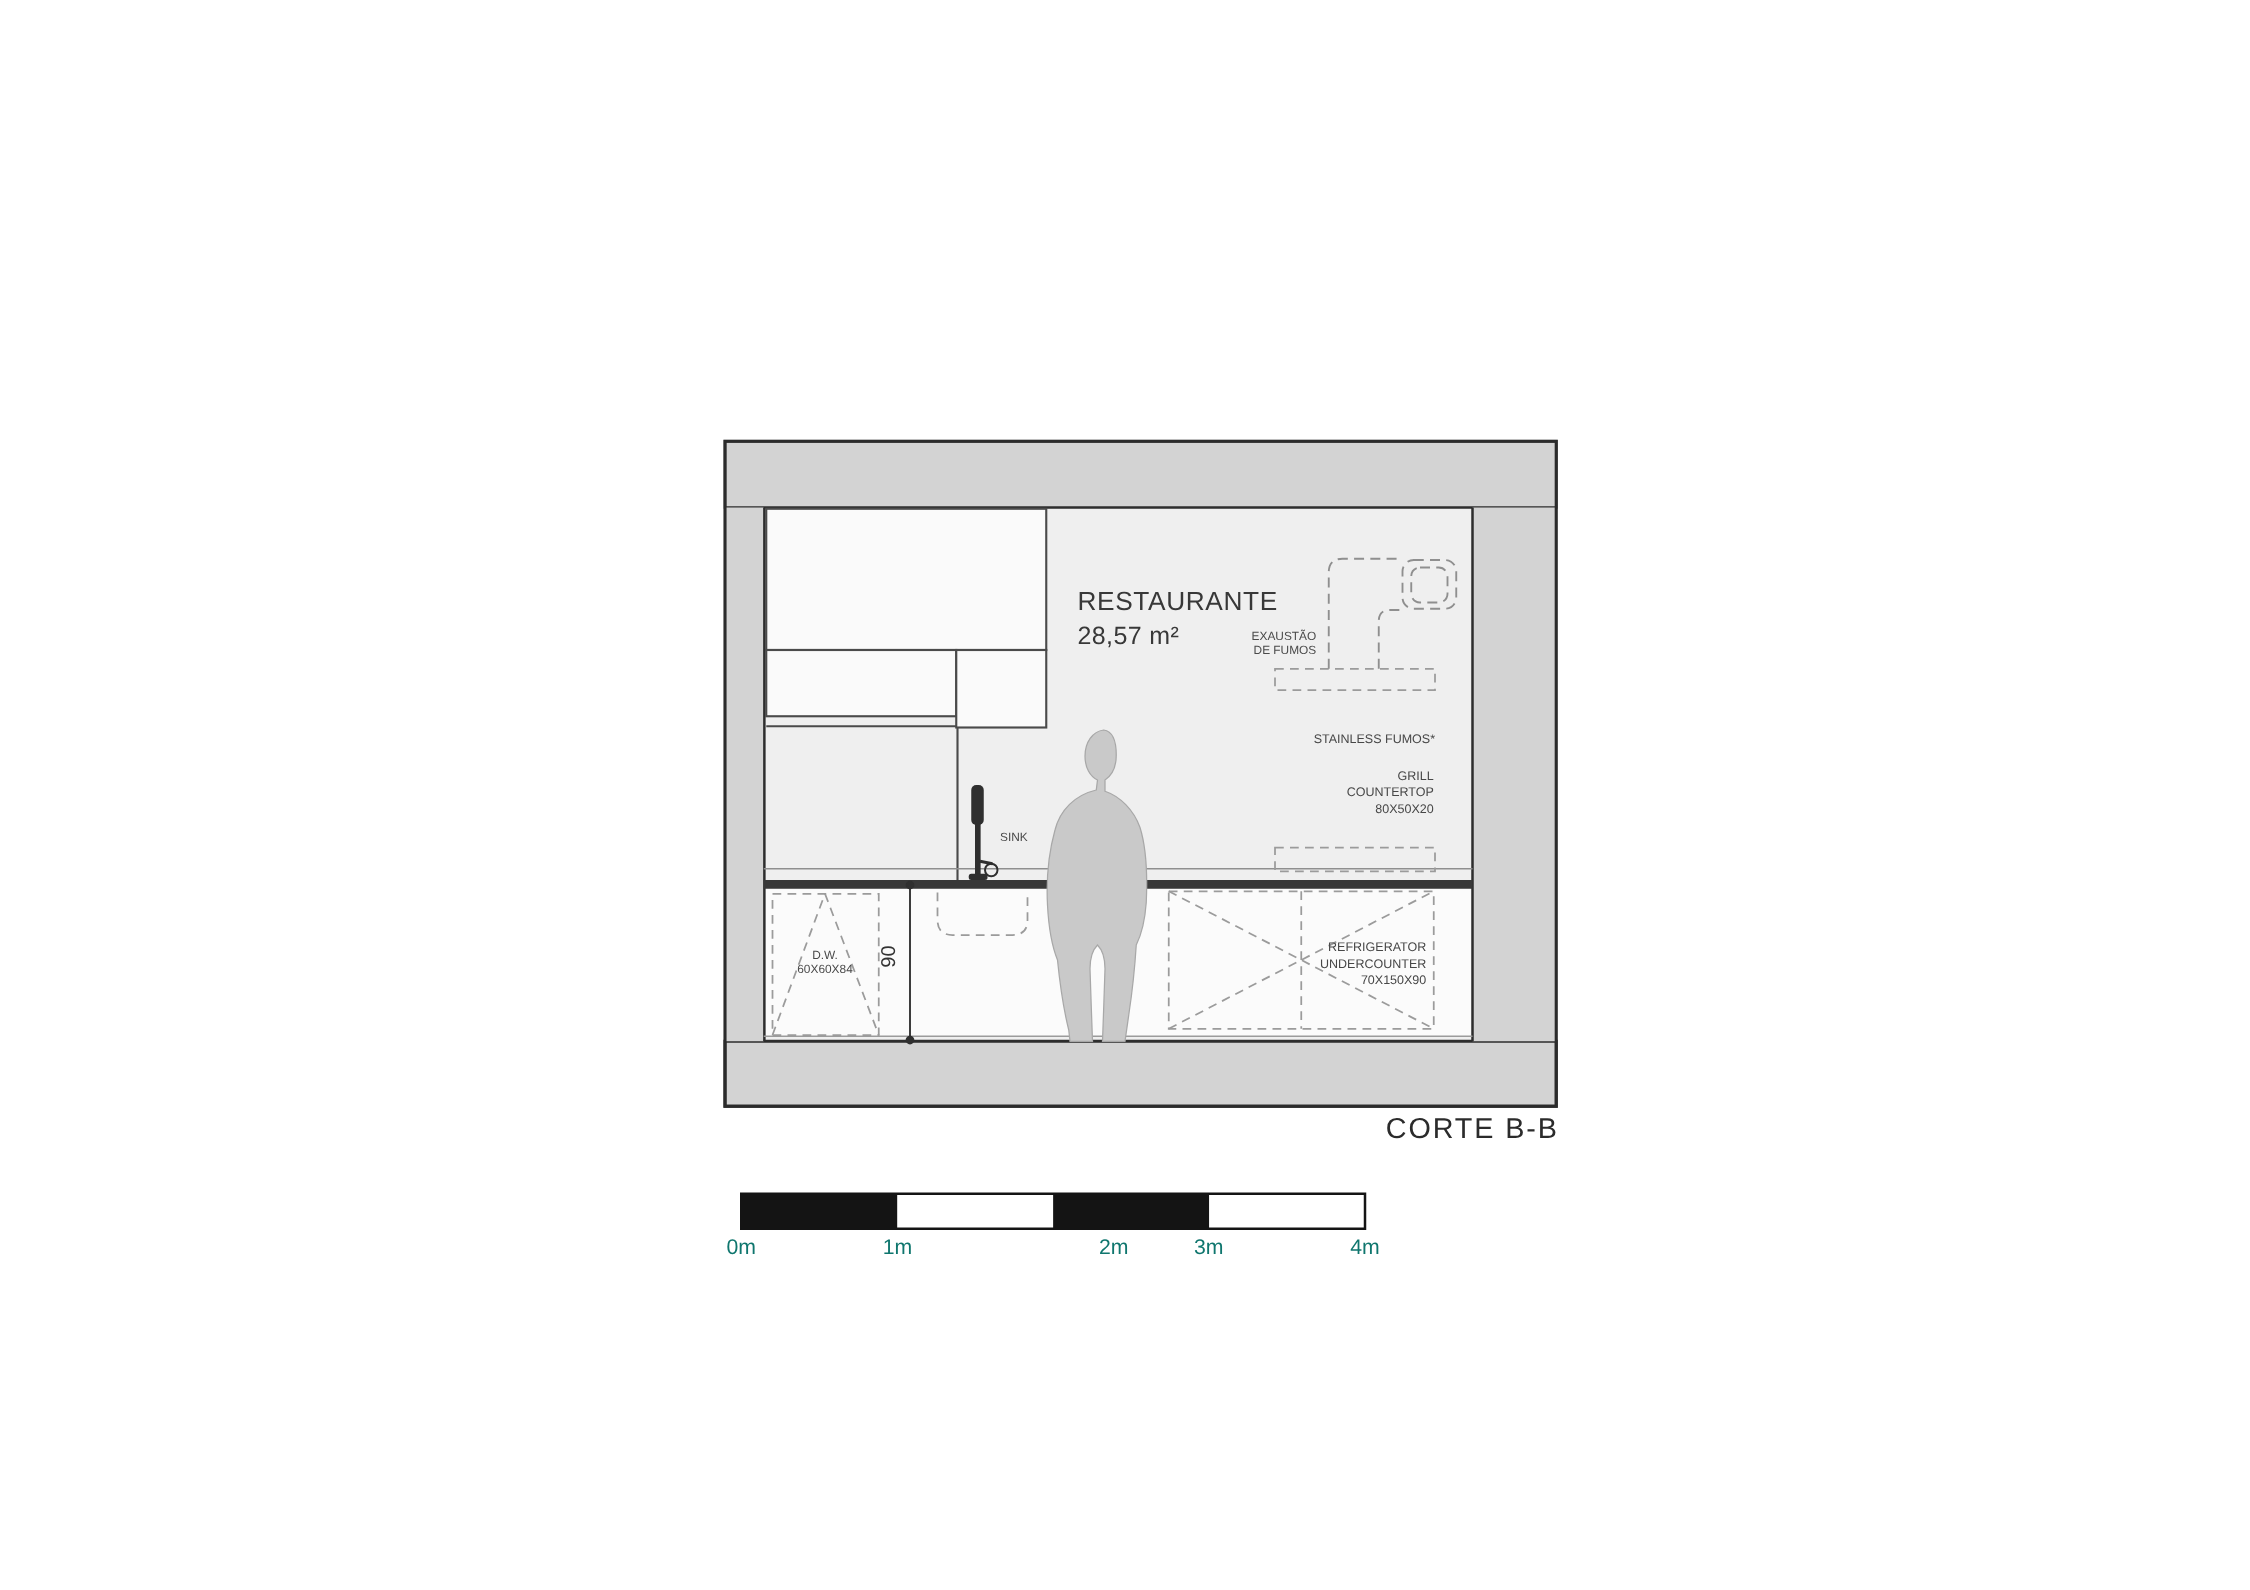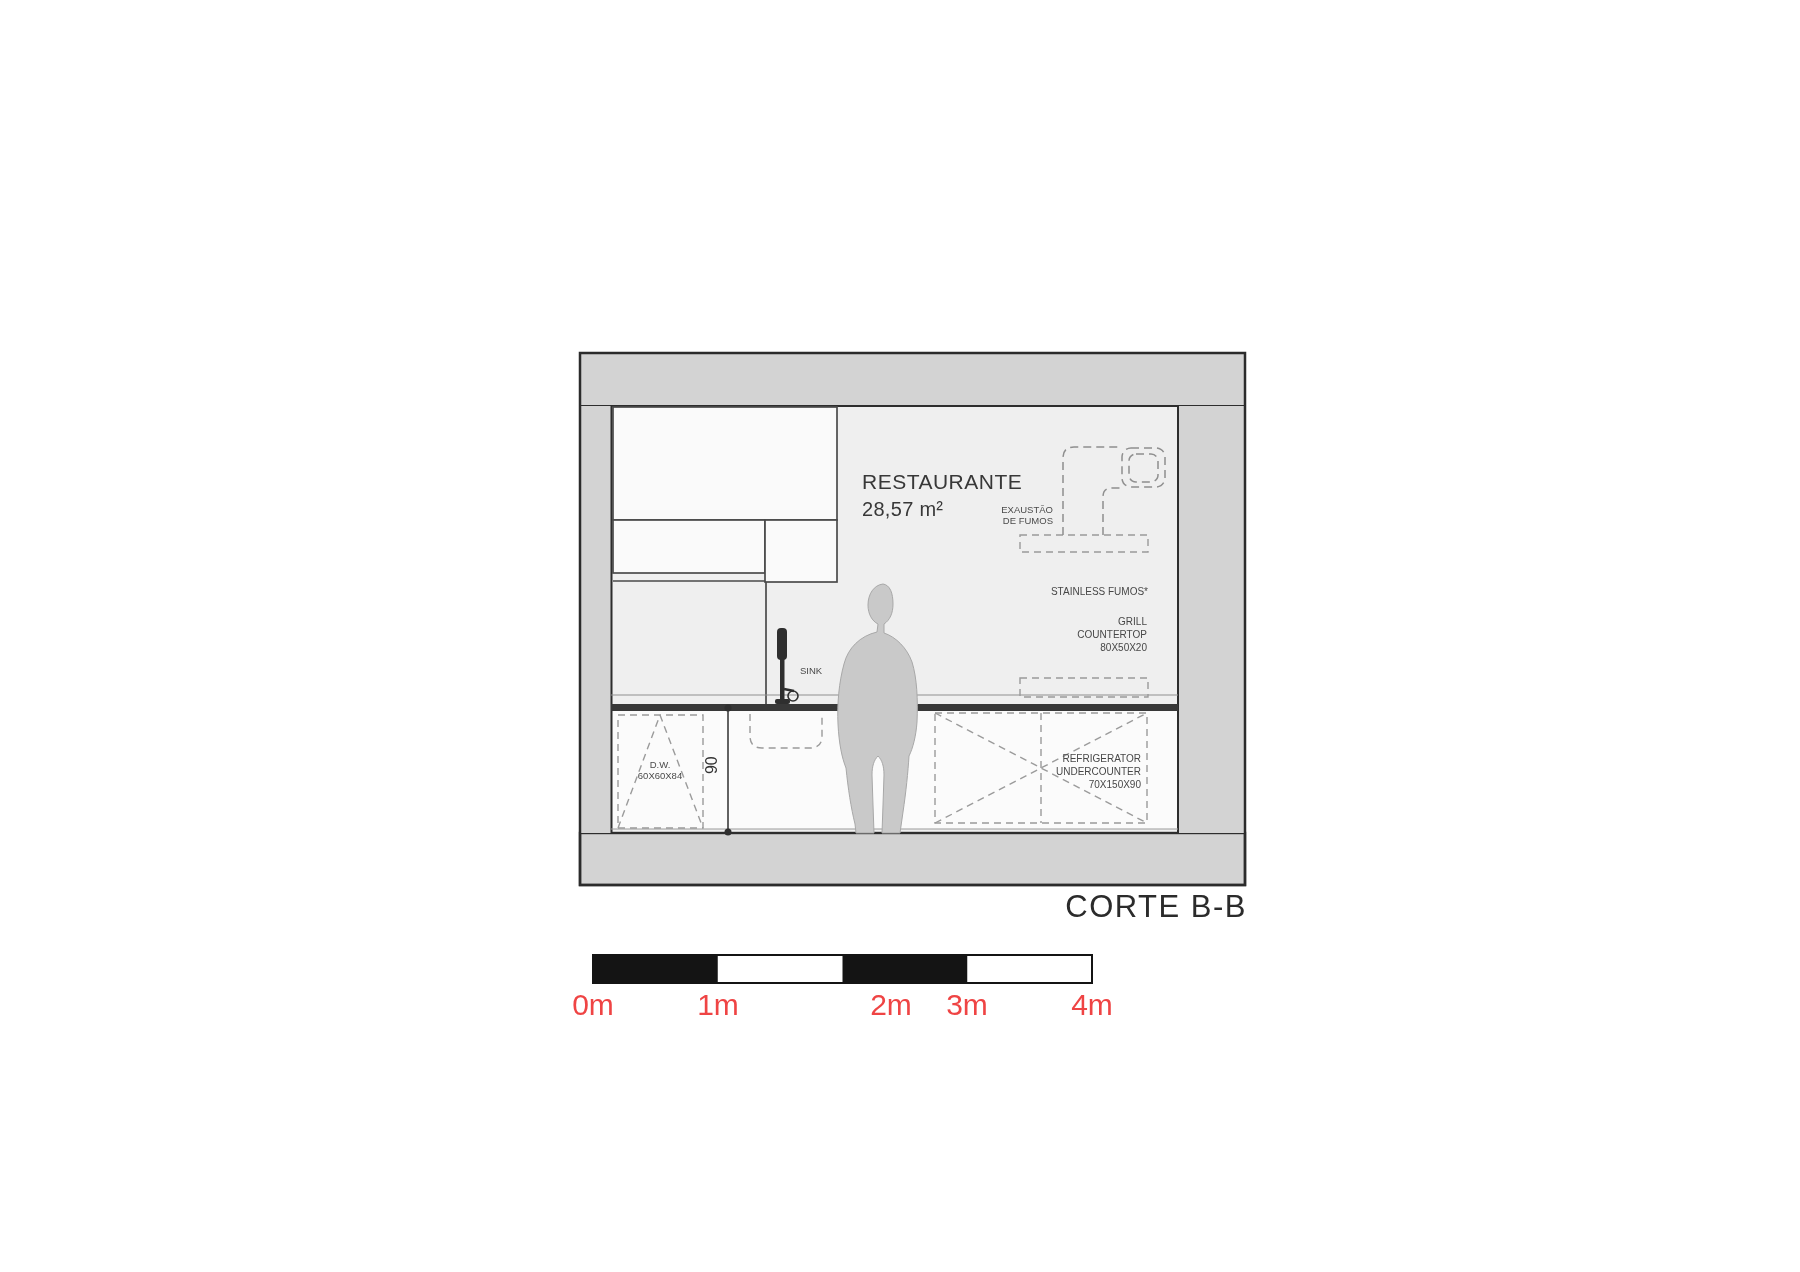--- a/index.html
+++ b/index.html
@@ -11,22 +11,22 @@
   .txt{position:absolute;white-space:pre;line-height:1.15;color:#424242;}
   .room-title{font-size:21px;letter-spacing:.5px;color:#383838;}
   .room-area{font-size:20px;letter-spacing:.3px;color:#383838;}
   .lbl-s{font-size:9.5px;letter-spacing:0px;color:#4a4a4a;text-align:right;}
   .lbl-m{font-size:10px;color:#474747;}
   .right{text-align:right;}
   .center{text-align:center;}
   .dim-rot{
     font-size:16px;color:#333;transform:rotate(-90deg);transform-origin:center center;
   }
-  .corte{font-size:31px;letter-spacing:1.5px;color:#2b2b2b;}
-  .scale-lbl{font-size:30px;color:#ef4444;}
+  .corte{font-size:23px;letter-spacing:1.5px;color:#2b2b2b;}
+  .scale-lbl{font-size:17px;color:#0f766e;}
   .l1,.l2,.l3{line-height:13px;}
 </style>
 </head>
 <body>
 
 <div class="canvas">
 
   <svg class="lw" width="1800" height="1272" viewBox="0 0 1800 1272">
 
     <g>

